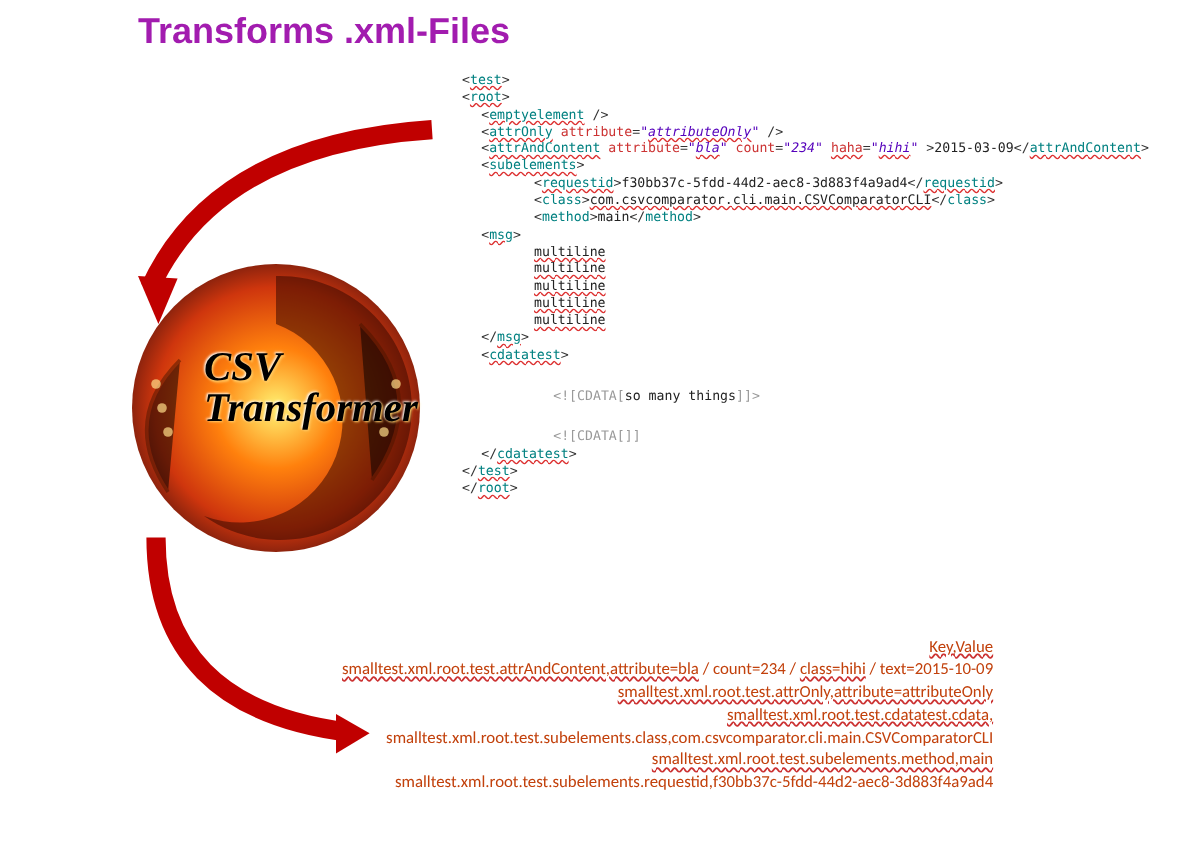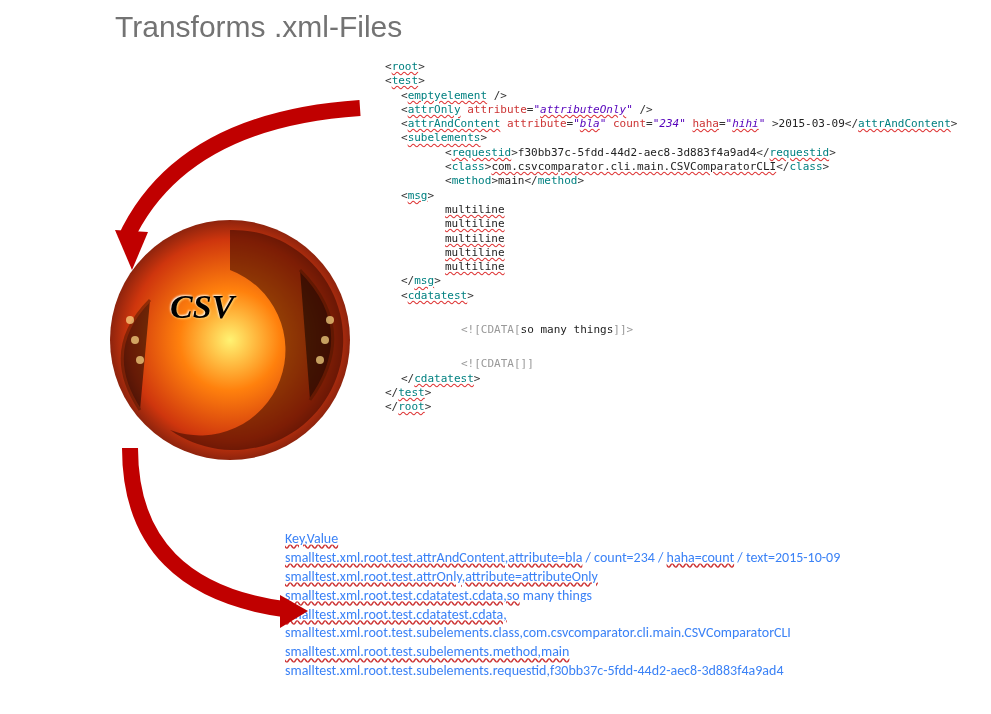--- a/index.html
+++ b/index.html
@@ -10,22 +10,22 @@
     background: #fff;
     font-family: Arial, sans-serif;
     position: relative;
     overflow: hidden;
   }
   .title {
     position: absolute;
     top: 10px;
     left: 115px;
     font-size: 30px;
-    font-weight: normal;
-    color: #737373;
+    font-weight: bold;
+    color: #a21caf;
   }
   .xml-code {
     position: absolute;
     top: 60px;
     left: 385px;
     font-family: Consolas, monospace;
     font-size: 11px;
     line-height: 1.3;
     color: #333;
   }
@@ -62,21 +62,22 @@
     position: absolute;
     z-index: 2;
   }
   .csv-output {
     position: absolute;
     top: 530px;
     left: 285px;
     font-family: Calibri, Arial, sans-serif;
     font-size: 14px;
     line-height: 1.35;
-    color: #3b82f6;
+    color: #c2410c;
+    text-align: right;
   }
   .wavy { text-decoration: underline; text-decoration-color: #cc3333; text-decoration-style: wavy; }
   .spans span { margin-right: 10px; }
 </style>
 </head>
 <body>
 
 <div class="title">Transforms .xml-Files</div>
 
 <svg class="arrow" style="top:100px;left:90px;" width="290" height="180">
@@ -111,25 +112,26 @@
         <circle cx="-90" cy="20" r="4"></circle>
       <circle cx="100" cy="-20" r="4"></circle>
         <circle cx="95" cy="0" r="4"></circle>
         <circle cx="90" cy="20" r="4"></circle>
     </g>
   </g>
 </svg>
 
 <div class="logo-text">
   <div>CSV</div>
+  <div>Transformer</div>
 </div>
 
 <div class="xml-code">
+  <div>&lt;<span class="tag uline">test</span>&gt;</div>
   <div>&lt;<span class="tag uline">root</span>&gt;</div>
-  <div>&lt;<span class="tag uline">test</span>&gt;</div>
   <div class="ind1">&lt;<span class="tag uline">emptyelement</span> /&gt;</div>
   <div class="ind1">&lt;<span class="tag uline">attrOnly</span> <span class="attrname">attribute</span>=<span class="attrval">"<span class="uline">attributeOnly</span>"</span> /&gt;</div>
   <div class="ind1">&lt;<span class="tag uline">attrAndContent</span> <span class="attrname">attribute</span>=<span class="attrval">"<span class="uline">bla</span>"</span> <span class="attrname">count</span>=<span class="attrval">"<span>234</span>"</span> <span class="attrname uline">haha</span>=<span class="attrval">"<span class="uline">hihi</span>"</span> &gt;<span class="txt">2015-03-09</span>&lt;/<span class="tag uline">attrAndContent</span>&gt;</div>
   <div class="ind1">&lt;<span class="tag uline">subelements</span>&gt;</div>
   <div class="ind3">&lt;<span class="tag uline">requestid</span>&gt;<span class="txt">f30bb37c-5fdd-44d2-aec8-3d883f4a9ad4</span>&lt;/<span class="tag uline">requestid</span>&gt;</div>
   <div class="ind3">&lt;<span class="tag">class</span>&gt;<span class="txt uline">com.csvcomparator.cli.main.CSVComparatorCLI</span>&lt;/<span class="tag">class</span>&gt;</div>
   <div class="ind3">&lt;<span class="tag">method</span>&gt;<span class="txt">main</span>&lt;/<span class="tag">method</span>&gt;</div>
   <div class="ind1">&lt;<span class="tag uline">msg</span>&gt;</div>
   <div class="ind3"><span class="txt uline">multiline</span></div>
   <div class="ind3"><span class="txt uline">multiline</span></div>
@@ -140,20 +142,19 @@
   <div class="ind1">&lt;<span class="tag uline">cdatatest</span>&gt;</div>
   <div class="ind4"><span class="cdata">&lt;![CDATA[</span><span class="txt">so many things</span><span class="cdata">]]&gt;</span></div>
   <div class="ind4"><span class="cdata">&lt;![CDATA[]]</span></div>
   <div class="ind1">&lt;/<span class="tag uline">cdatatest</span>&gt;</div>
   <div>&lt;/<span class="tag uline">test</span>&gt;</div>
   <div>&lt;/<span class="tag uline">root</span>&gt;</div>
 </div>
 
 <div class="csv-output">
   <div><span class="wavy">Key,Value</span></div>
-  <div><span class="wavy">smalltest.xml.root.test.attrAndContent,attribute=bla</span><span> / count=234 / </span><span class="wavy">haha=count</span><span> / text=2015-10-09</span></div>
+  <div><span class="wavy">smalltest.xml.root.test.attrAndContent,attribute=bla</span><span> / count=234 / </span><span class="wavy">class=hihi</span><span> / text=2015-10-09</span></div>
   <div><span class="wavy">smalltest.xml.root.test.attrOnly,attribute=attributeOnly</span></div>
-  <div><span class="wavy">smalltest.xml.root.test.cdatatest.cdata,so</span><span> many things</span></div>
   <div><span class="wavy">smalltest.xml.root.test.cdatatest.cdata,</span></div>
   <div><span>smalltest.xml.root.test.subelements.class,com.csvcomparator.cli.main.CSVComparatorCLI</span></div>
   <div><span class="wavy">smalltest.xml.root.test.subelements.method,main</span></div>
   <div><span>smalltest.xml.root.test.subelements.requestid,f30bb37c-5fdd-44d2-aec8-3d883f4a9ad4</span></div>
 </div>
 
 </body></html>

